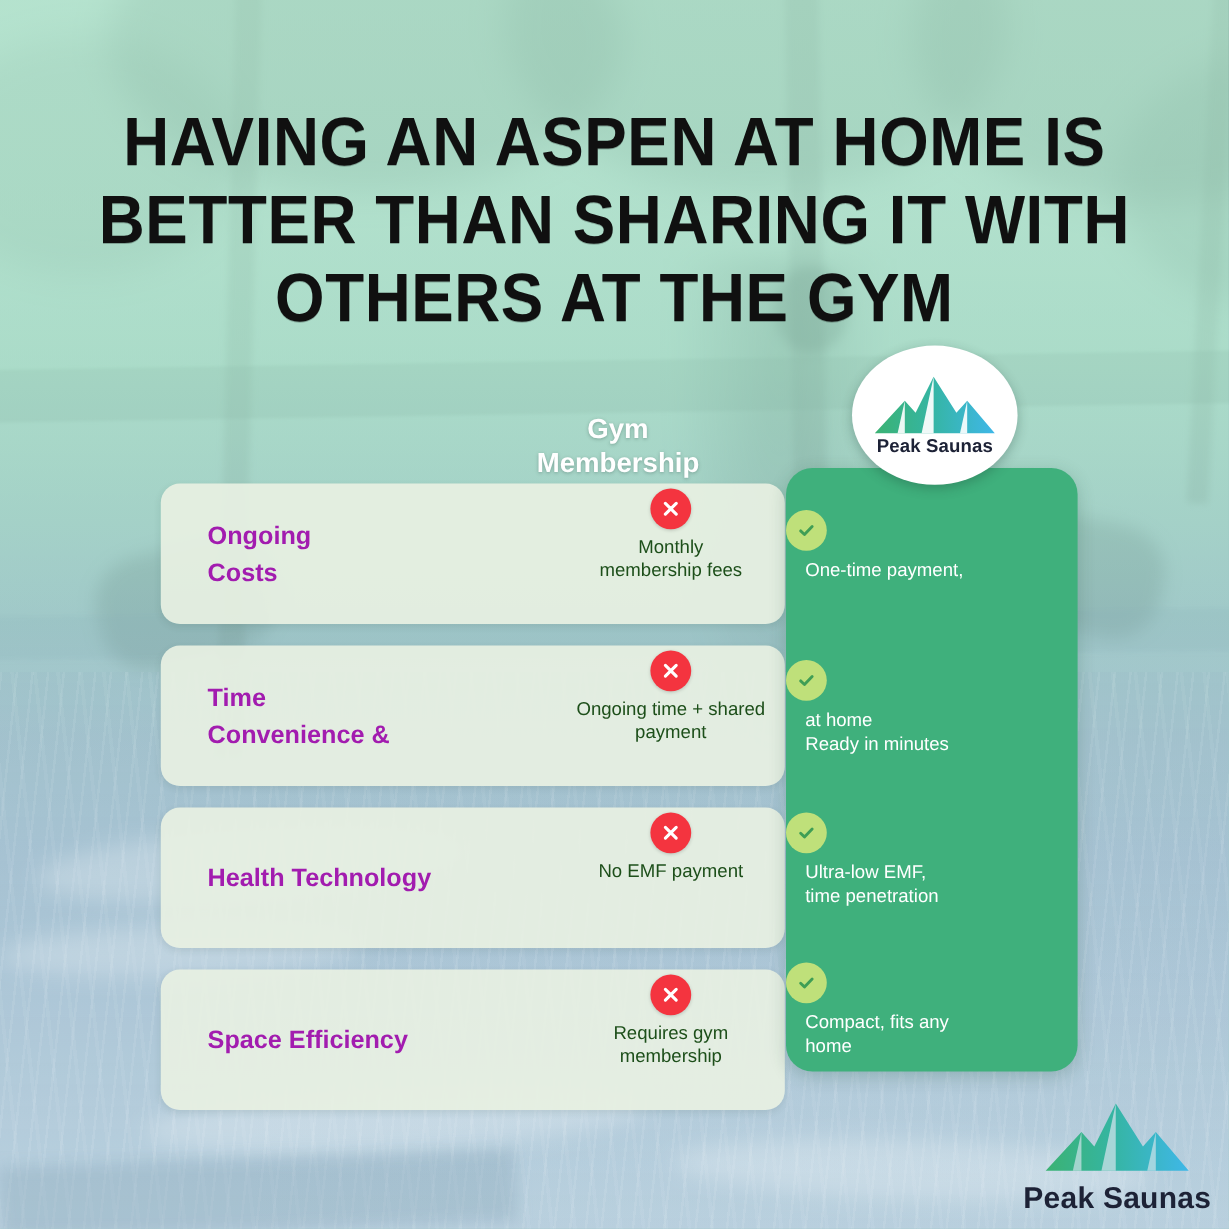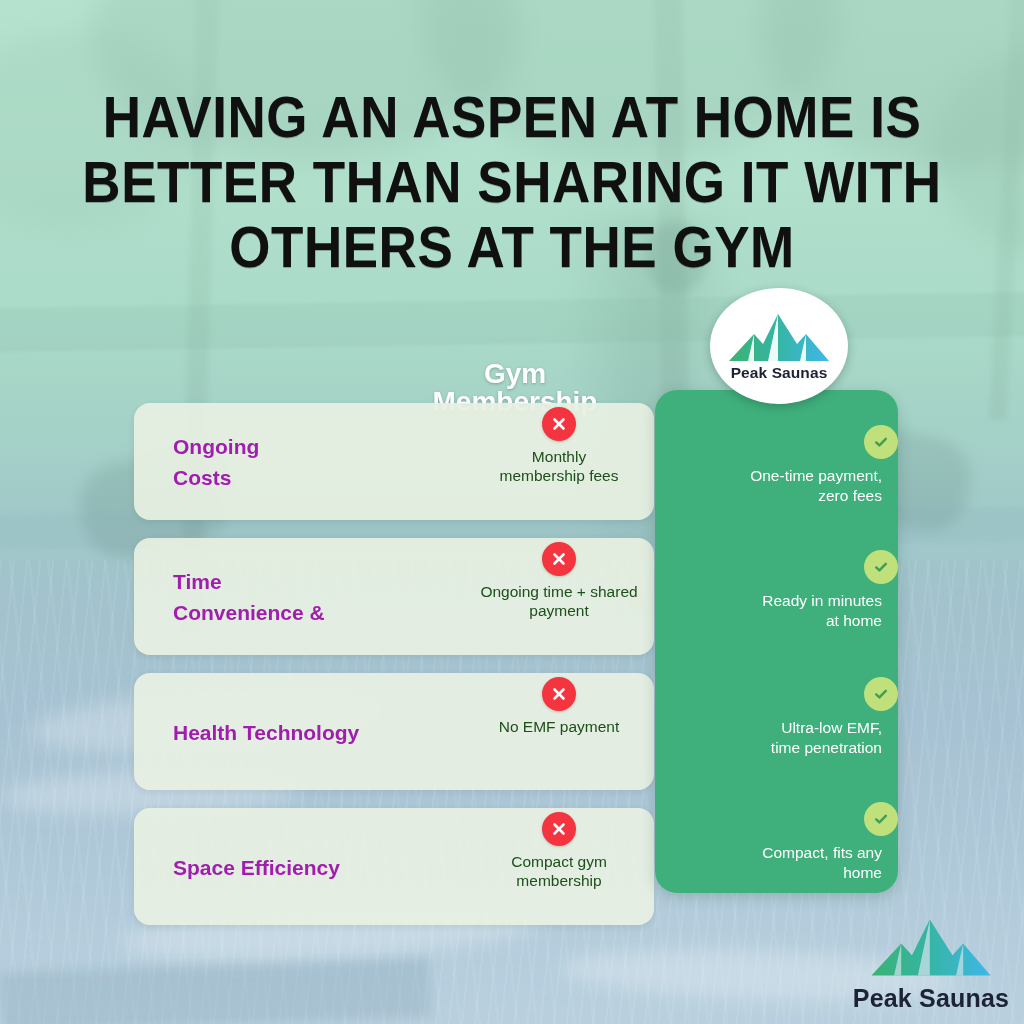--- a/index.html
+++ b/index.html
@@ -87,23 +87,23 @@
     font-weight:700; font-size:50px; line-height:57px;
     letter-spacing:.5px;
     transform:scaleX(1.06) scaleY(1.14);
     transform-origin:center top;
     text-shadow:0 1px 0 rgba(0,0,0,.25);
   }
   .headline div{ white-space:nowrap; }
 
   
   .gym-header{
-    position:absolute; left:395px; top:360px; width:240px;
+    position:absolute; left:395px; top:343px; width:240px;
     text-align:center; color:#ffffff;
-    font-weight:700; font-size:28px; line-height:28px;
+    font-weight:700; font-size:23px; line-height:28px;
     text-shadow:0 1px 3px rgba(40,70,60,.35);
   }
 
   
   .cards{ position:absolute; left:134px; top:403px; width:520px; }
   .row-card{
     width:520px; height:117px; margin-bottom:18px;
     background:rgba(231,240,226,.93);
     border-radius:16px;
     box-shadow:0 2px 6px rgba(40,70,60,.10);
@@ -128,21 +128,21 @@
     box-shadow:0 1px 3px rgba(0,0,0,.18);
   }
 
   
   .panel{
     position:absolute; left:655px; top:390px; width:243px; height:503px;
     background:#3fb07c; border-radius:22px;
     box-shadow:0 4px 14px rgba(30,80,60,.22);
   }
   .panel-cell{
-    position:absolute; left:0; width:243px; text-align:right; color:#ffffff;
+    position:absolute; left:0; width:243px; text-align:left; color:#ffffff;
   }
   .panel-cell .p-text{ font-size:15.5px; line-height:20px; margin-top:7px; padding:0 16px; }
   .icon-check{
     width:34px; height:34px; border-radius:50%;
     background:#bfe07a; display:inline-flex;
     align-items:center; justify-content:center;
   }
 
   
   .badge{
@@ -263,51 +263,50 @@
     <div class="row-label">
       <div>Space Efficiency</div>
     </div>
     <div class="gym-cell">
       <span class="icon-x">
         <svg width="18" height="18" viewBox="0 0 18 18">
             <path d="M4.5 4.5 L13.5 13.5 M13.5 4.5 L4.5 13.5" stroke="#ffffff" stroke-width="2.6" stroke-linecap="round"></path>
           </svg>
       </span>
       <div class="gym-text">
-        <div>Compact gym</div>
+        <div>Requires gym</div>
         <div>membership</div>
       </div>
     </div>
   </div>
 
 </div>
 
 <div class="panel">
 
   <div class="panel-cell" style="top:35px;">
     <span class="icon-check">
       <svg width="18" height="18" viewBox="0 0 18 18">
           <path d="M4.2 9.4 L7.4 12.4 L13.8 5.8" fill="none" stroke="#3f9e55" stroke-width="2.4" stroke-linecap="round" stroke-linejoin="round"></path>
         </svg>
     </span>
     <div class="p-text">
       <div>One-time payment,</div>
-      <div>zero fees</div>
     </div>
   </div>
 
   <div class="panel-cell" style="top:160px;">
     <span class="icon-check">
       <svg width="18" height="18" viewBox="0 0 18 18">
           <path d="M4.2 9.4 L7.4 12.4 L13.8 5.8" fill="none" stroke="#3f9e55" stroke-width="2.4" stroke-linecap="round" stroke-linejoin="round"></path>
         </svg>
     </span>
     <div class="p-text">
+      <div>at home</div>
       <div>Ready in minutes</div>
-      <div>at home</div>
     </div>
   </div>
 
   <div class="panel-cell" style="top:287px;">
     <span class="icon-check">
       <svg width="18" height="18" viewBox="0 0 18 18">
           <path d="M4.2 9.4 L7.4 12.4 L13.8 5.8" fill="none" stroke="#3f9e55" stroke-width="2.4" stroke-linecap="round" stroke-linejoin="round"></path>
         </svg>
     </span>
     <div class="p-text">

